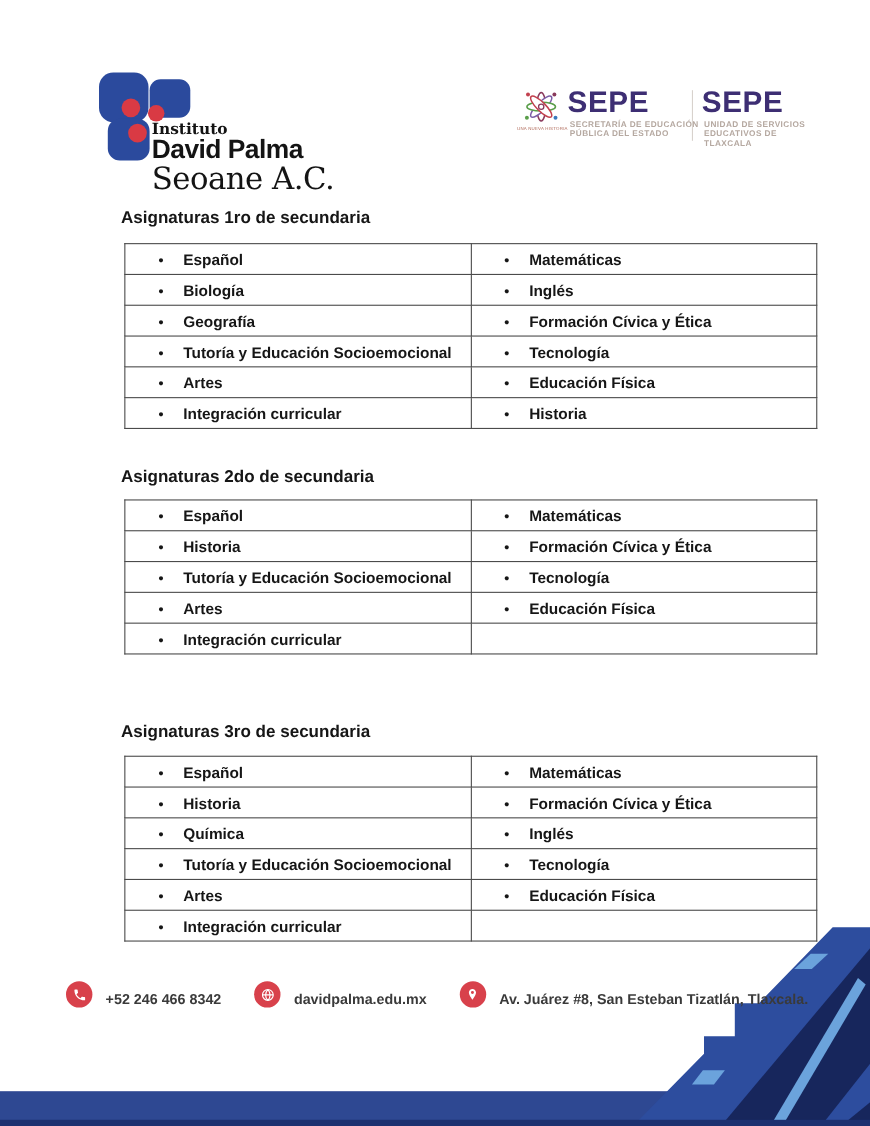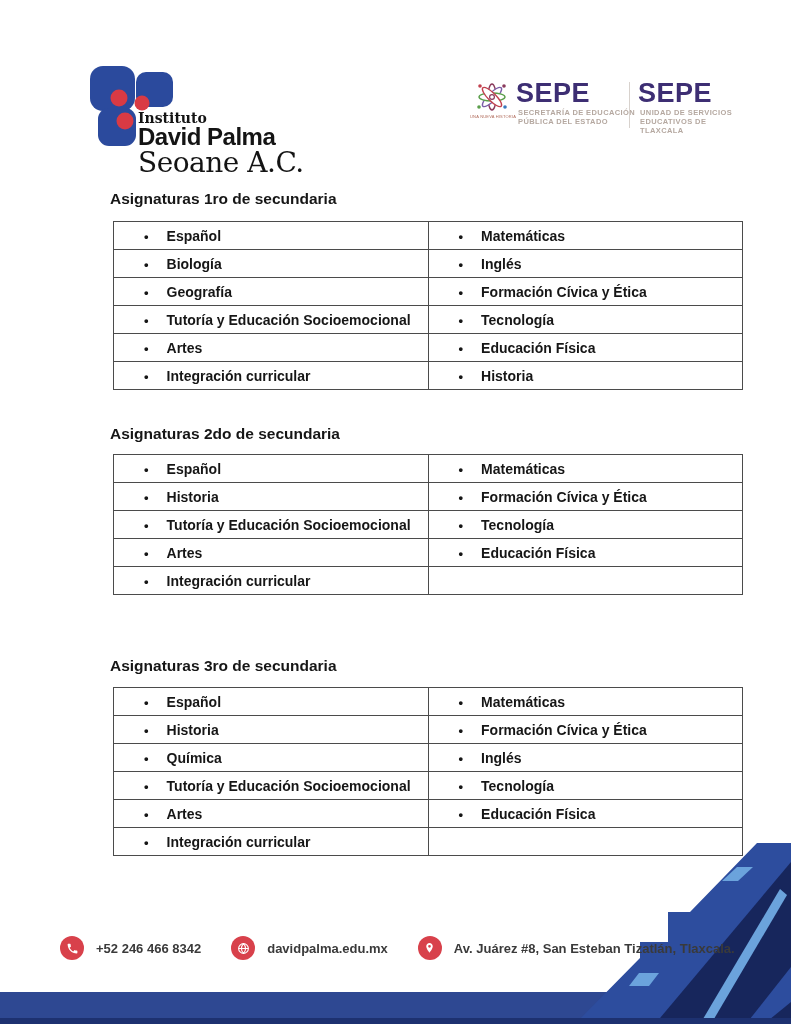--- a/index.html
+++ b/index.html
@@ -46,21 +46,21 @@
     vertical-align: middle;
     white-space: nowrap;
   }
   .blt { display: inline-block; margin-right: 18px; font-size: 13px; }
 
   #title-1 { top: 190px; } #table-1 { top: 221px; }
   #title-2 { top: 425px; } #table-2 { top: 454px; }
   #title-3 { top: 657px; } #table-3 { top: 687px; }
 
   
-  .footer { position: absolute; left: 60px; top: 936px; display: flex; align-items: center; gap: 12px; z-index: 3; }
+  .footer { position: absolute; left: 60px; top: 892px; display: flex; align-items: flex-end; gap: 12px; z-index: 3; }
   .f-icon {
     width: 24px; height: 24px; border-radius: 50%;
     background: #d8414b; display: flex; align-items: center; justify-content: center;
     flex: 0 0 auto;
   }
   .f-text { font-size: 13px; font-weight: 600; color: #3a3a3a; margin-right: 18px; white-space: nowrap; }
 
   
   .decor { position: absolute; left: 0; top: 0; width: 791px; height: 1024px; z-index: 1; pointer-events: none; }
   .content-layer { position: relative; z-index: 2; }

